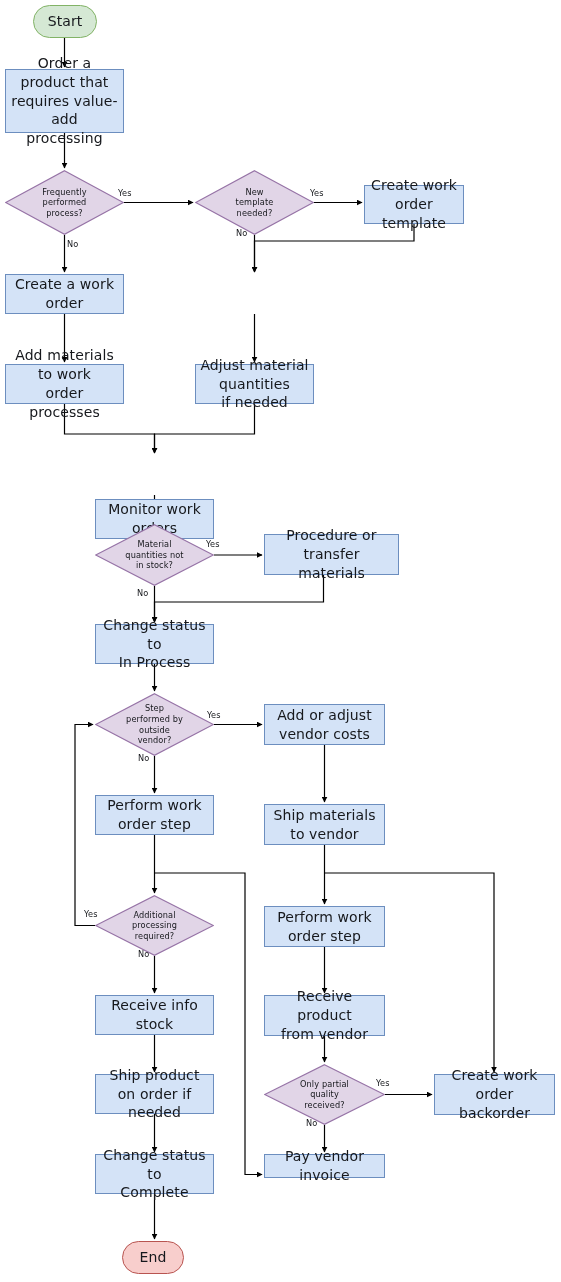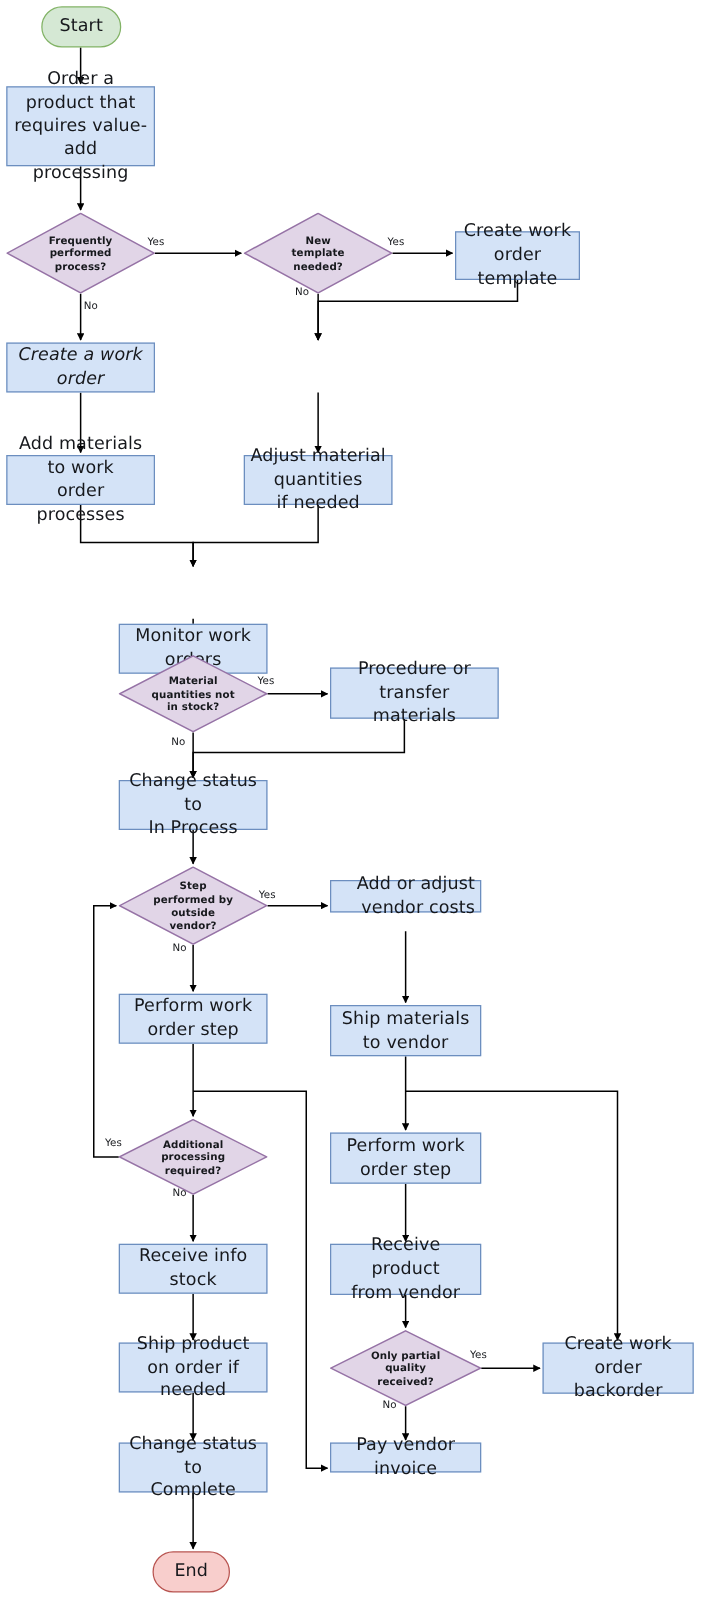--- a/index.html
+++ b/index.html
@@ -73,21 +73,20 @@
     height: 100%;
     display: flex;
     align-items: center;
     justify-content: center;
     text-align: center;
     font-size: 8.2px;
     line-height: 1.3;
     color: #16181c;
     white-space: pre-line;
     letter-spacing: 0.1px;
-    font-weight: bold;
   }
   .edge-label {
     position: absolute;
     font-size: 8.2px;
     color: #16181c;
     z-index: 4;
     white-space: nowrap;
     letter-spacing: 0.1px;
   }
 </style>
@@ -149,21 +148,21 @@
     <span class="label">Order a product that
 requires value-add
 processing</span>
   </div>
 
   <div class="node process" style="left:364px;top:185px;width:100px;height:39px;">
     <span class="label">Create work
 order template</span>
   </div>
 
-  <div class="node process" style="left:5px;top:274px;width:119px;height:40px;font-style:italic;">
+  <div class="node process" style="left:5px;top:274px;width:119px;height:40px;">
     <span class="label">Create a work order</span>
   </div>
 
 
   <div class="node process" style="left:5px;top:364px;width:119px;height:40px;">
     <span class="label">Add materials to work
 order processes</span>
   </div>
 
   <div class="node process" style="left:195px;top:364px;width:119px;height:40px;">
@@ -178,21 +177,21 @@
   <div class="node process" style="left:264px;top:534px;width:135px;height:41px;">
     <span class="label">Procedure or
 transfer materials</span>
   </div>
 
   <div class="node process" style="left:95px;top:624px;width:119px;height:40px;">
     <span class="label">Change status to
 In Process</span>
   </div>
 
-  <div class="node process" style="left:264px;top:704px;width:121px;height:26px;text-align:right;">
+  <div class="node process" style="left:264px;top:704px;width:121px;height:41px;">
     <span class="label">Add or adjust vendor costs</span>
   </div>
 
   <div class="node process" style="left:95px;top:795px;width:119px;height:40px;">
     <span class="label">Perform work
 order step</span>
   </div>
 
   <div class="node process" style="left:264px;top:804px;width:121px;height:41px;">
     <span class="label">Ship materials

